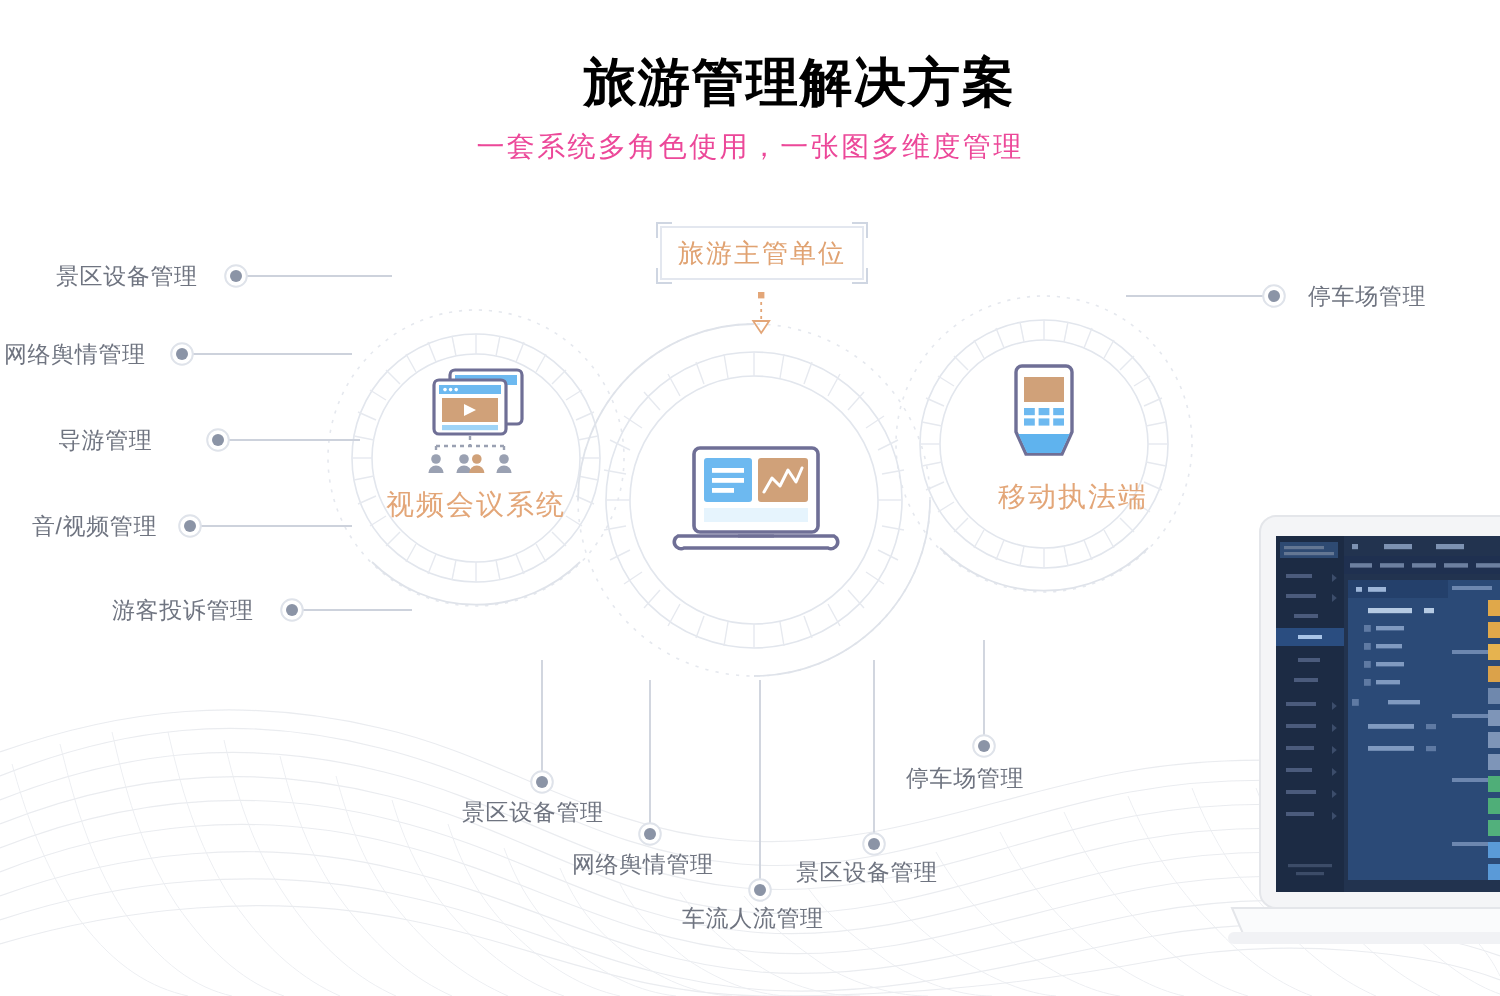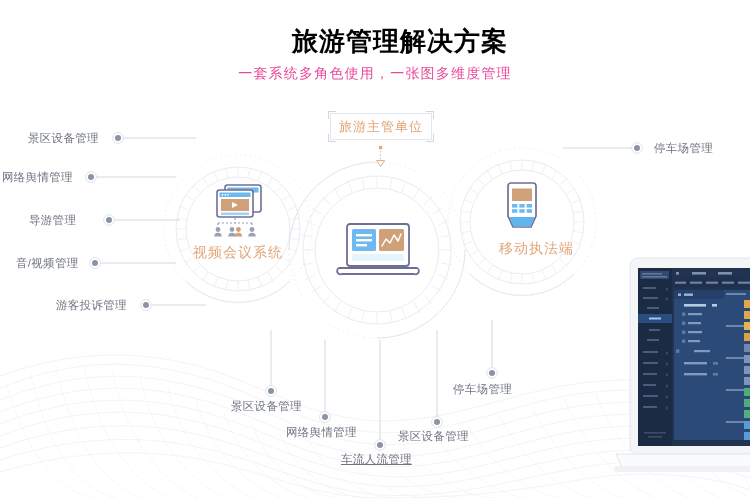--- a/index.html
+++ b/index.html
@@ -360,21 +360,21 @@
   <div class="lbl" style="left:28px;top:131px;">景区设备管理</div>
   <div class="lbl" style="left:2px;top:170px;">网络舆情管理</div>
   <div class="lbl" style="left:29px;top:213px;">导游管理</div>
   <div class="lbl" style="left:16px;top:256px;">音/视频管理</div>
   <div class="lbl" style="left:56px;top:298px;">游客投诉管理</div>
 
   <div class="lbl" style="left:654px;top:141px;">停车场管理</div>
 
   <div class="lbl" style="left:231px;top:399px;">景区设备管理</div>
   <div class="lbl" style="left:286px;top:425px;">网络舆情管理</div>
-  <div class="lbl" style="left:341px;top:452px;text-decoration:underline;">车流人流管理</div>
+  <div class="lbl" style="left:341px;top:452px;">车流人流管理</div>
   <div class="lbl" style="left:398px;top:429px;">景区设备管理</div>
   <div class="lbl" style="left:453px;top:382px;">停车场管理</div>
 
   <svg class="laptop" width="140" height="246" viewBox="0 0 140 246">
 
     <rect x="16" y="6" width="132" height="196" rx="8" fill="#f4f5f7" stroke="#e4e6ea" stroke-width="1"></rect>
 
     <rect x="24" y="16" width="124" height="178" fill="#22334f"></rect>
 
     <rect x="24" y="16" width="34" height="178" fill="#1c2b44"></rect>

